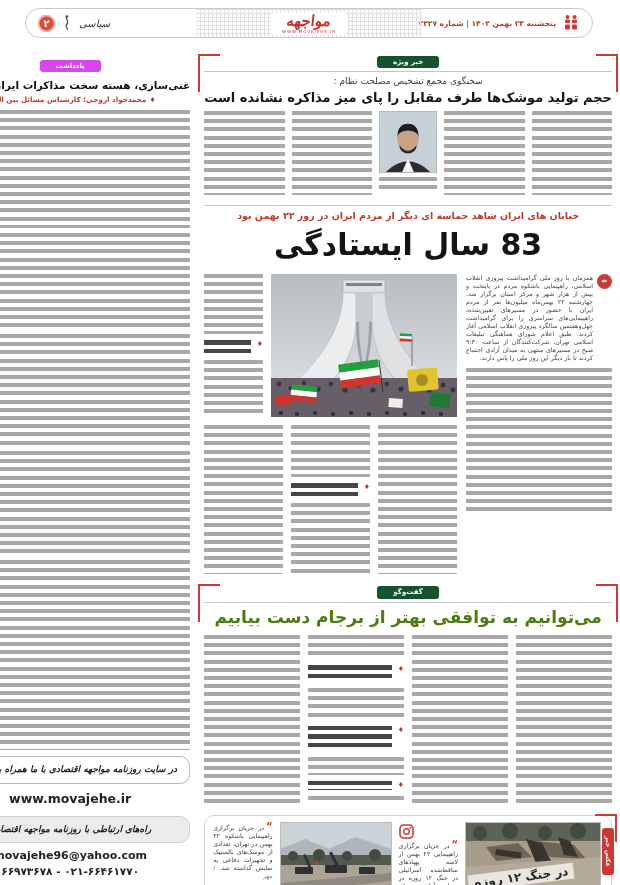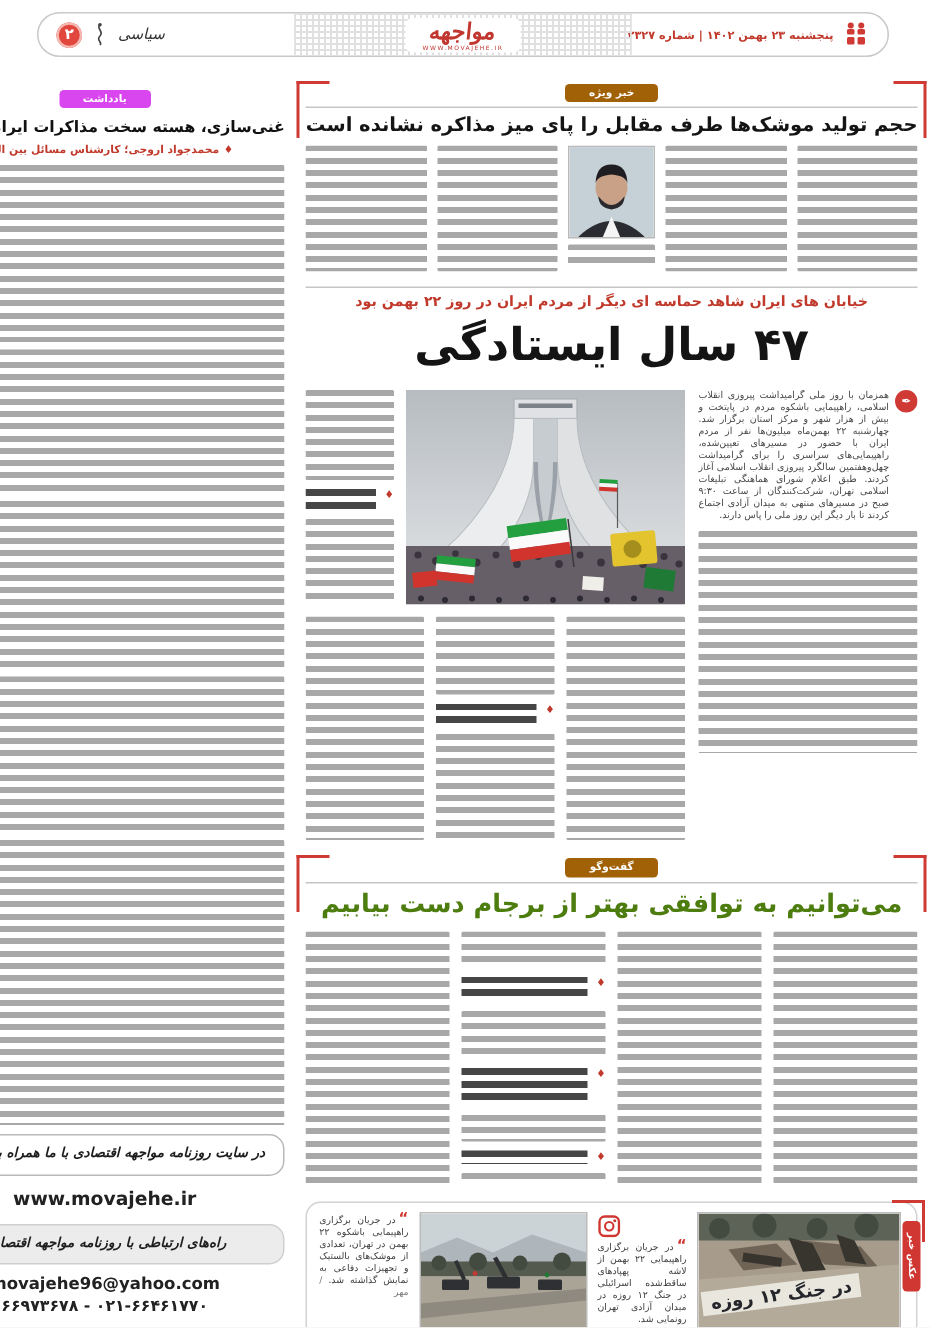--- a/index.html
+++ b/index.html
@@ -25,21 +25,21 @@
               font-size:10px;font-weight:bold;display:flex;align-items:center;justify-content:center;
               box-shadow:inset 0 0 0 1.5px #f5b8b2;}
   
   .content{position:absolute;top:52px;left:8px;right:8px;bottom:8px;display:flex;}
   .maincol{width:408px;position:relative;}
   .vdiv{width:1px;background:#d9d9d9;margin:8px 7px 20px 7px;}
   .sidecol{flex:1;display:flex;flex-direction:column;padding-top:8px;box-sizing:border-box;}
   
   .badge{align-self:center;margin:0 auto;color:#fff;font-size:7px;font-weight:bold;
          padding:2px 16px;border-radius:3px;line-height:1.2;white-space:nowrap;width:max-content;}
-  .badge-red{background:#a16207;}
+  .badge-red{background:#14532d;}
   .badge-orange{background:#d946ef;}
   .rule{border-top:1px solid #c6c6c6;margin-top:3px;}
   .kicker{text-align:center;font-size:9px;color:#3a3a3a;margin-top:4px;}
   .kicker-red{color:#c0392b;font-weight:bold;font-size:9.5px;}
   .headline{text-align:center;font-weight:bold;color:#141414;margin:4px 0 0 0;white-space:nowrap;}
   .tf{background-image:repeating-linear-gradient(to bottom,#8b8b8b 0 4px,transparent 4px 8.2px);
       opacity:.75;border-radius:1px;}
   .tf-dark{background-image:repeating-linear-gradient(to bottom,#3c3c3c 0 4.5px,transparent 4.5px 8.5px);
       opacity:.95;}
   .cb{position:absolute;width:20px;height:36px;border:0 solid #cf3a35;}
@@ -141,20 +141,21 @@
 
   <div class="content">
 
     <main class="maincol">
 
       <section class="sec-top">
         <div class="cb cb-tl"></div>
         <div class="cb cb-tr"></div>
         <div class="badge badge-red">خبر ویژه</div>
         <div class="rule"></div>
+        <div class="kicker">سخنگوی مجمع تشخیص مصلحت نظام :</div>
         <h1 class="headline">حجم تولید موشک‌ها طرف مقابل را پای میز مذاکره نشانده است</h1>
         <div class="cols-top">
           <div class="col tf"></div>
           <div class="col tf"></div>
           <div class="portrait-wrap">
             <svg class="portrait" viewBox="0 0 58 62">
               <rect width="58" height="62" fill="#c6d1d7"></rect>
               <path d="M6 62 Q29 40 52 62 Z" fill="#2b2c31"></path>
               <path d="M23 62 L29 48 L35 62 Z" fill="#f4f4f4"></path>
               <ellipse cx="29" cy="28" rx="11" ry="13" fill="#c9a186"></ellipse>
@@ -164,21 +165,21 @@
             <div class="tf" style="height:14px"></div>
           </div>
           <div class="col tf"></div>
           <div class="col tf"></div>
         </div>
       </section>
 
       <section class="sec-main">
         <div class="rule"></div>
         <div class="kicker kicker-red">خیابان های ایران شاهد حماسه ای دیگر از مردم ایران در روز ۲۲ بهمن بود</div>
-        <h1 class="headline">۴۷ سال ایستادگی</h1>
+        <h1 class="headline">83 سال ایستادگی</h1>
         <div class="main-grid">
           <div class="lead-col">
             <div class="lead-head">
               <span class="lead-icon">✒</span>
               <p class="lead-text" style="margin:0">همزمان با روز ملی گرامیداشت پیروزی انقلاب اسلامی، راهپیمایی باشکوه مردم در پایتخت و بیش از هزار شهر و مرکز استان برگزار شد. چهارشنبه ۲۲ بهمن‌ماه میلیون‌ها نفر از مردم ایران با حضور در مسیرهای تعیین‌شده، راهپیمایی‌های سراسری را برای گرامیداشت چهل‌وهفتمین سالگرد پیروزی انقلاب اسلامی آغاز کردند. طبق اعلام شورای هماهنگی تبلیغات اسلامی تهران، شرکت‌کنندگان از ساعت ۹:۳۰ صبح در مسیرهای منتهی به میدان آزادی اجتماع کردند تا بار دیگر این روز ملی را پاس دارند.</p>
             </div>
             <div class="tf" style="height:148px;margin-top:6px"></div>
           </div>
           <div class="left-region">
             <div class="row-photo">

